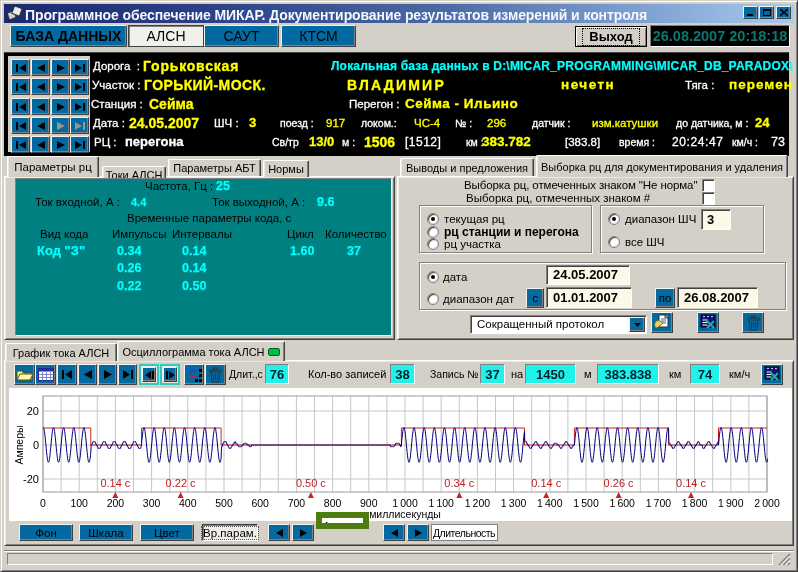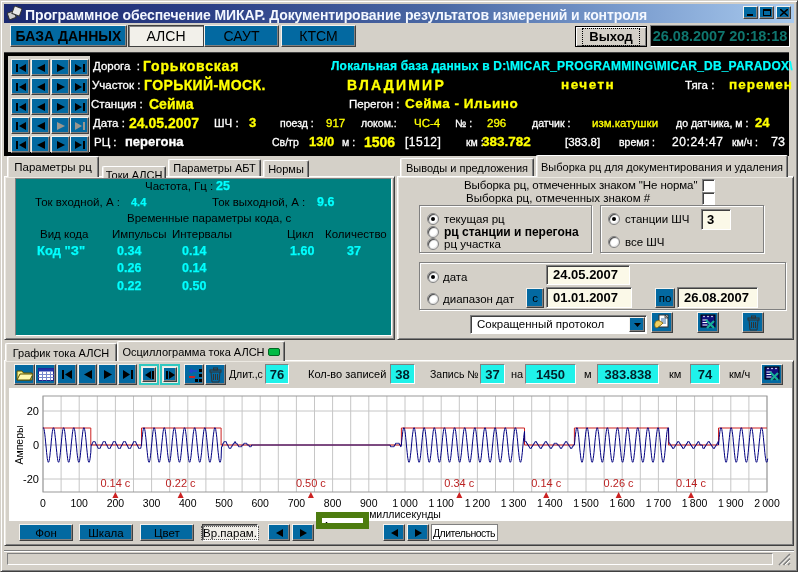--- a/index.html
+++ b/index.html
@@ -246,21 +246,21 @@
 <div class="chk" style="left:702px;top:192px"></div>
 <div class="abs gb" style="left:419px;top:205px;width:173px;height:48px"></div>
 <div class="radio on" style="left:427px;top:213px"></div>
 <div class="abs " style="left:444px;top:211px;font-size:11.5px;white-space:nowrap;line-height:16px;">текущая рц</div>
 <div class="radio" style="left:427px;top:226px"></div>
 <div class="abs " style="left:444px;top:224px;font-size:12px;white-space:nowrap;line-height:16px;font-weight:bold;">рц станции и перегона</div>
 <div class="radio" style="left:427px;top:238px"></div>
 <div class="abs " style="left:444px;top:236px;font-size:11.5px;white-space:nowrap;line-height:16px;">рц участка</div>
 <div class="abs gb" style="left:600px;top:205px;width:164px;height:48px"></div>
 <div class="radio on" style="left:608px;top:213px"></div>
-<div class="abs " style="left:625px;top:211px;font-size:11.5px;white-space:nowrap;line-height:16px;">станции ШЧ</div>
+<div class="abs " style="left:625px;top:211px;font-size:11.5px;white-space:nowrap;line-height:16px;">диапазон ШЧ</div>
 <div class="abs fld" style="left:701px;top:209px;width:30px;height:21px;padding:2px 0 0 5px">3</div>
 <div class="radio" style="left:608px;top:236px"></div>
 <div class="abs " style="left:625px;top:234px;font-size:11.5px;white-space:nowrap;line-height:16px;">все ШЧ</div>
 <div class="abs gb" style="left:419px;top:262px;width:367px;height:48px"></div>
 <div class="radio on" style="left:427px;top:271px"></div>
 <div class="abs " style="left:443px;top:269px;font-size:11.5px;white-space:nowrap;line-height:16px;">дата</div>
 <div class="abs fld" style="left:546px;top:265px;width:84px;height:20px;padding:1px 0 0 6px">24.05.2007</div>
 <div class="radio" style="left:427px;top:293px"></div>
 <div class="abs " style="left:443px;top:291px;font-size:11.5px;white-space:nowrap;line-height:16px;">диапазон дат</div>
 <div class="abs btn" style="left:526px;top:288px;width:18px;height:20px;font-size:11.5px">с</div>

